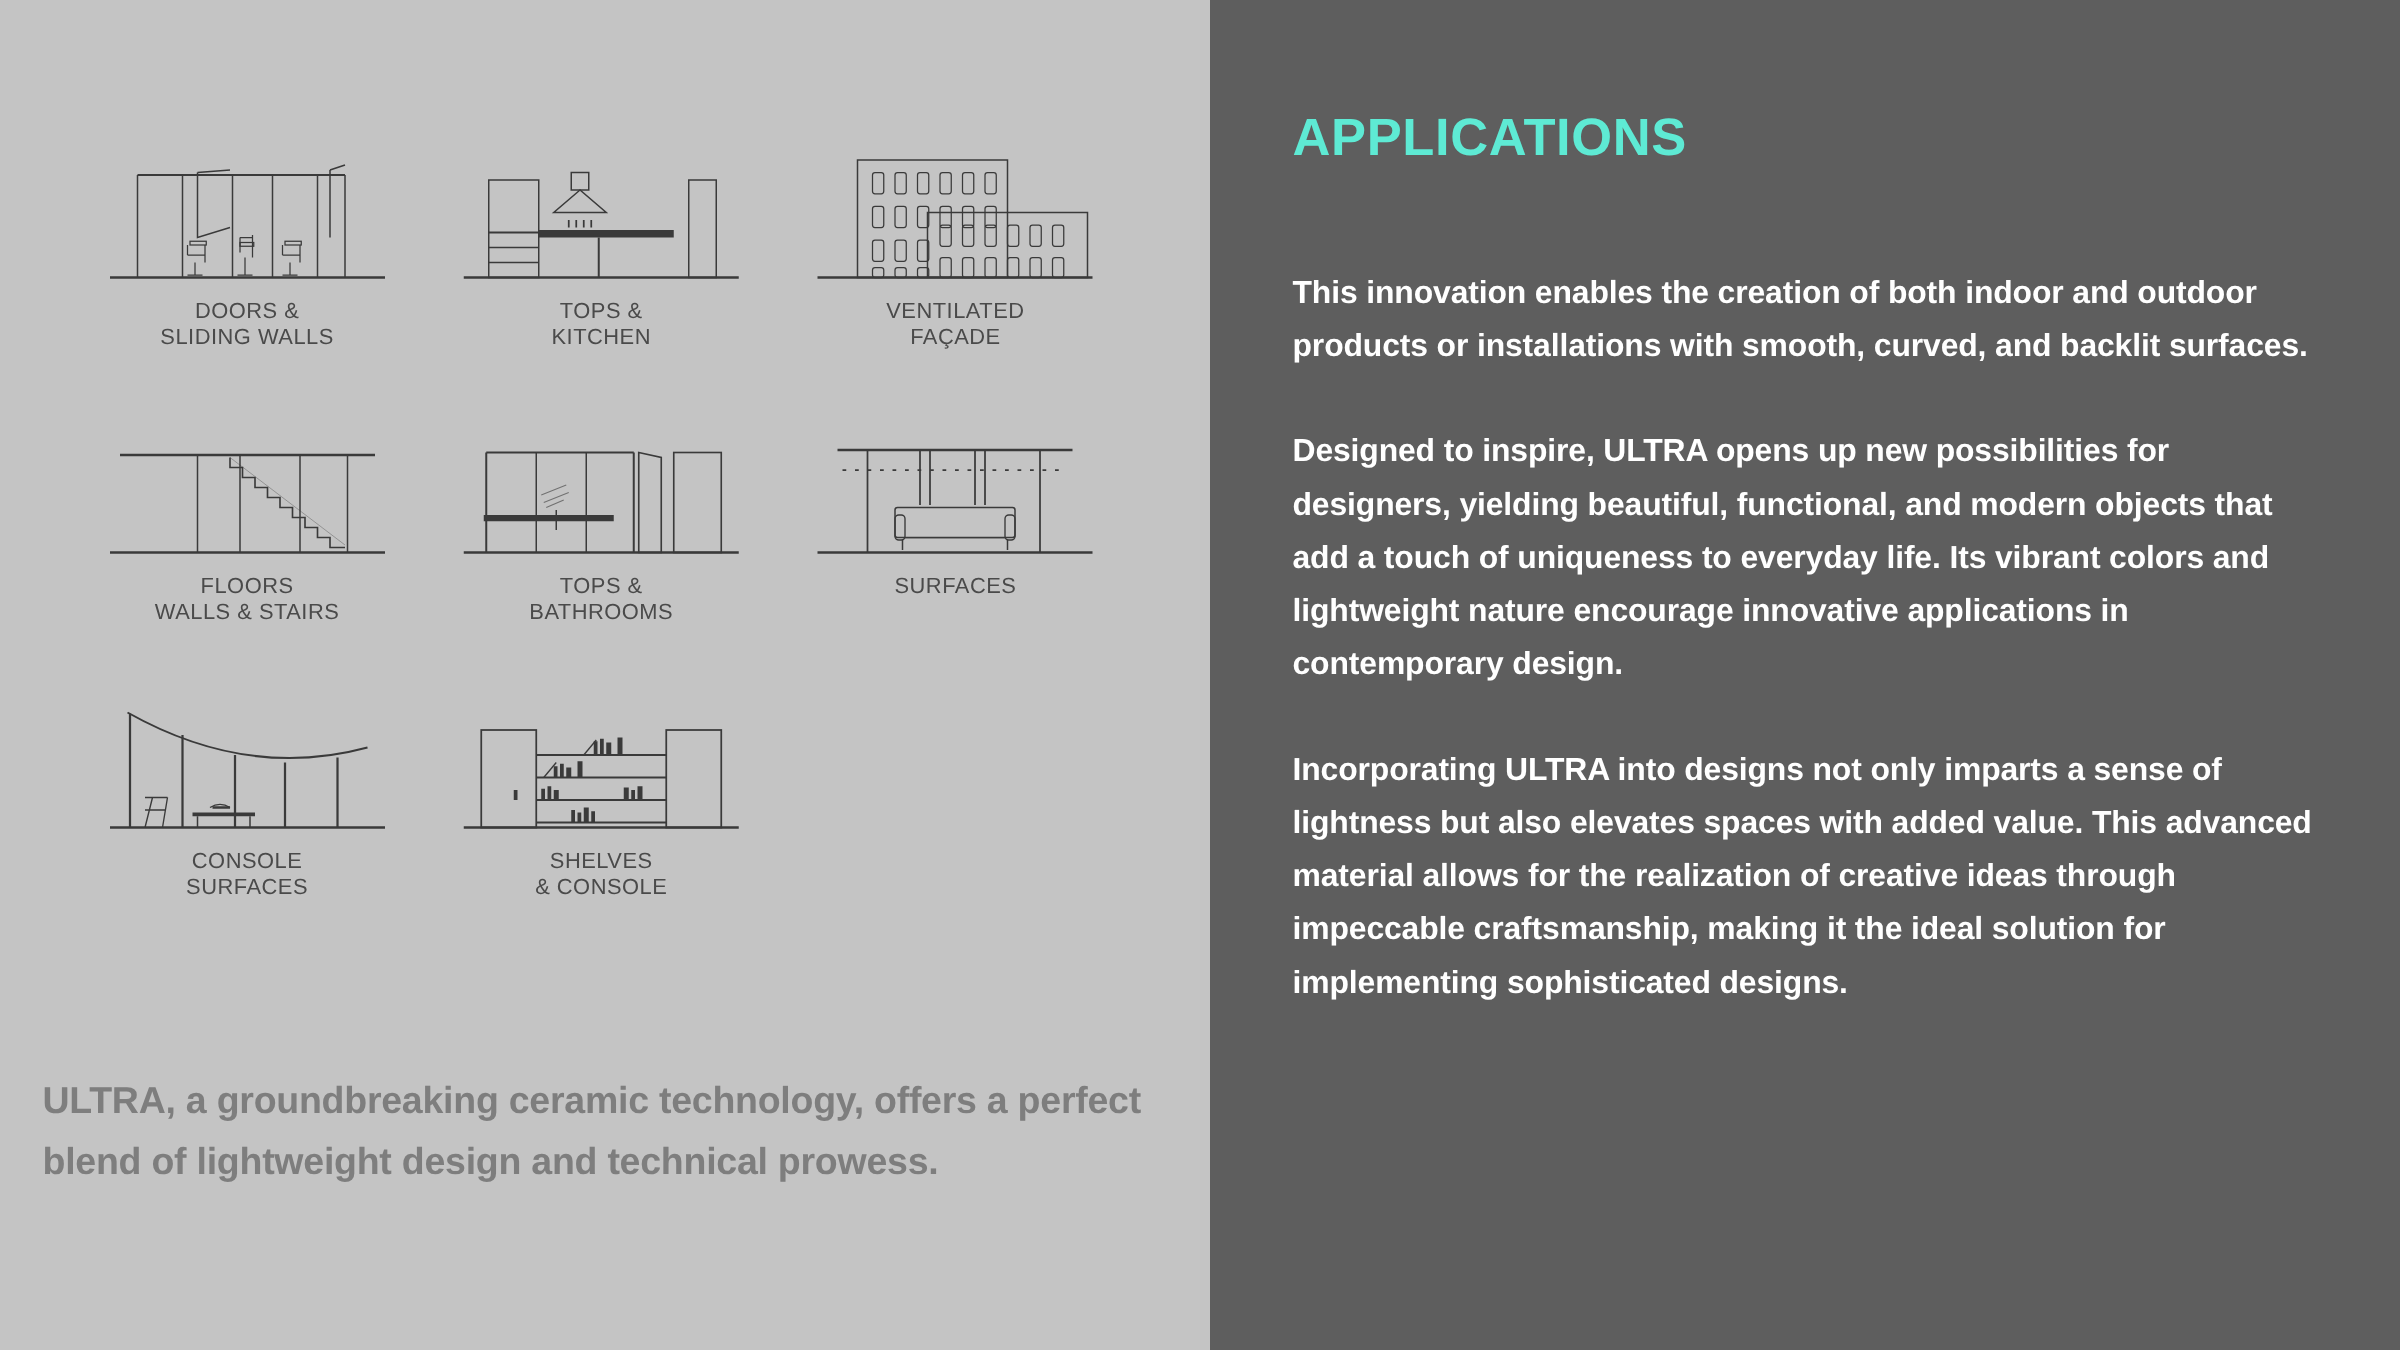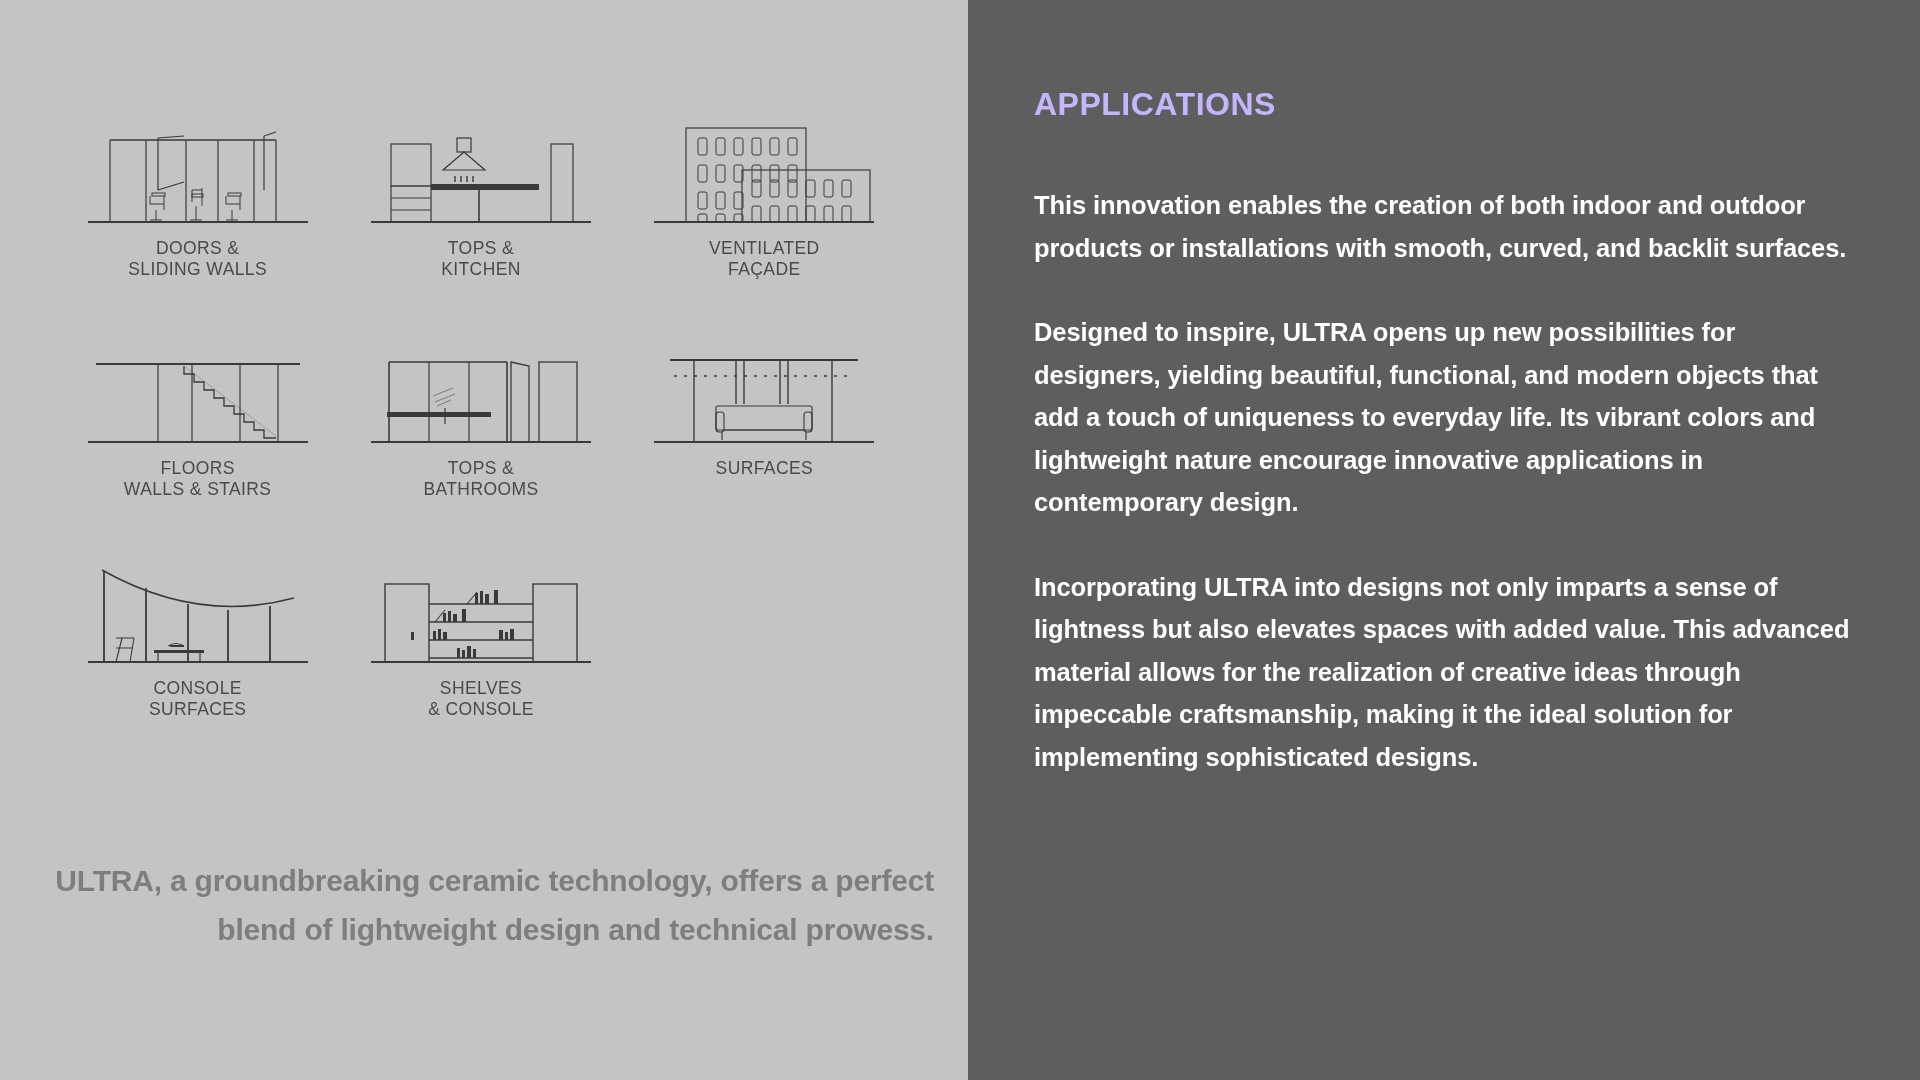--- a/index.html
+++ b/index.html
@@ -49,46 +49,46 @@
     color: #4a4a4a;
     white-space: pre-line;
     font-weight: 400;
   }
 
   .caption {
     position: absolute;
     left: 34px;
     top: 856px;
     width: 900px;
-    text-align: right;
+    text-align: left;
     font-size: 30px;
     line-height: 49px;
     font-weight: bold;
     color: #7e7e7e;
     letter-spacing: -0.2px;
   }
 
   
   .right-panel {
     width: 952px; height: 1080px;
     background: #5e5e5e;
     flex: 0 0 952px;
     position: relative;
   }
   .applications-title {
     position: absolute;
     left: 66px; top: 86px;
-    font-size: 32px;
+    font-size: 42px;
     font-weight: bold;
-    color: #c4b5fd;
+    color: #5eead4;
     letter-spacing: 0.5px;
   }
   .body-copy {
     position: absolute;
-    left: 66px; top: 184px;
+    left: 66px; top: 213px;
     width: 830px;
   }
   .body-copy p {
     color: #ffffff;
     font-size: 25.5px;
     line-height: 42.5px;
     font-weight: bold;
     letter-spacing: -0.1px;
     margin-bottom: 42px;
   }

